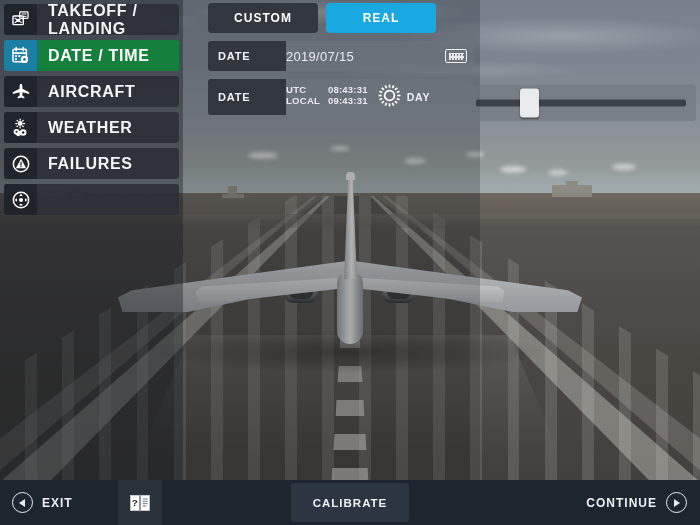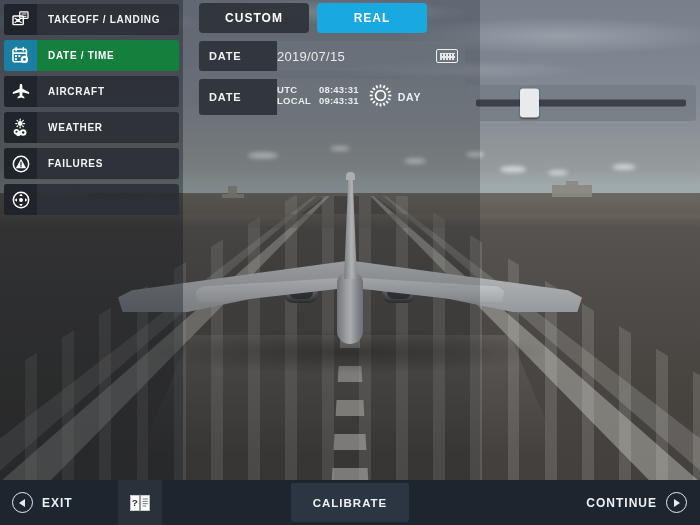--- a/index.html
+++ b/index.html
@@ -134,29 +134,29 @@
   .nav-item{
     display:flex;align-items:center;height:31px;margin-bottom:5px;
     background:rgba(44,48,54,.92);border-radius:3px;overflow:hidden;cursor:pointer;
   }
   .nav-item .ico{
     width:33px;height:31px;flex:0 0 33px;display:flex;align-items:center;justify-content:center;
     background:rgba(32,36,42,.95);
   }
   .nav-item .lbl{
     flex:1;height:31px;display:flex;align-items:center;padding-left:11px;
-    color:#f2f4f6;font-size:10px;font-weight:bold;letter-spacing:.7px;
+    color:#f2f4f6;font-size:16px;font-weight:bold;letter-spacing:.7px;
   }
   .nav-item.active{background:#15803d;}
   .nav-item.active .ico{background:#1b7fa4;}
   .nav-item.active .lbl{color:#ffffff;}
   .nav-item .ico svg{display:block;}
 
   
-  #panel{position:absolute;left:199px;top:3px;width:266px;}
+  #panel{position:absolute;left:208px;top:3px;width:266px;}
   .tabs{display:flex;gap:8px;margin-bottom:8px;}
   .tab{
     width:110px;height:30px;border-radius:4px;display:flex;align-items:center;justify-content:center;
     color:#fff;font-size:12px;font-weight:bold;letter-spacing:1px;cursor:pointer;
     background:rgba(46,50,56,.92);
   }
   .tab.active{background:#17a9e0;}
 
   .field-row{
     display:flex;align-items:stretch;height:30px;margin-bottom:8px;border-radius:3px;overflow:hidden;

